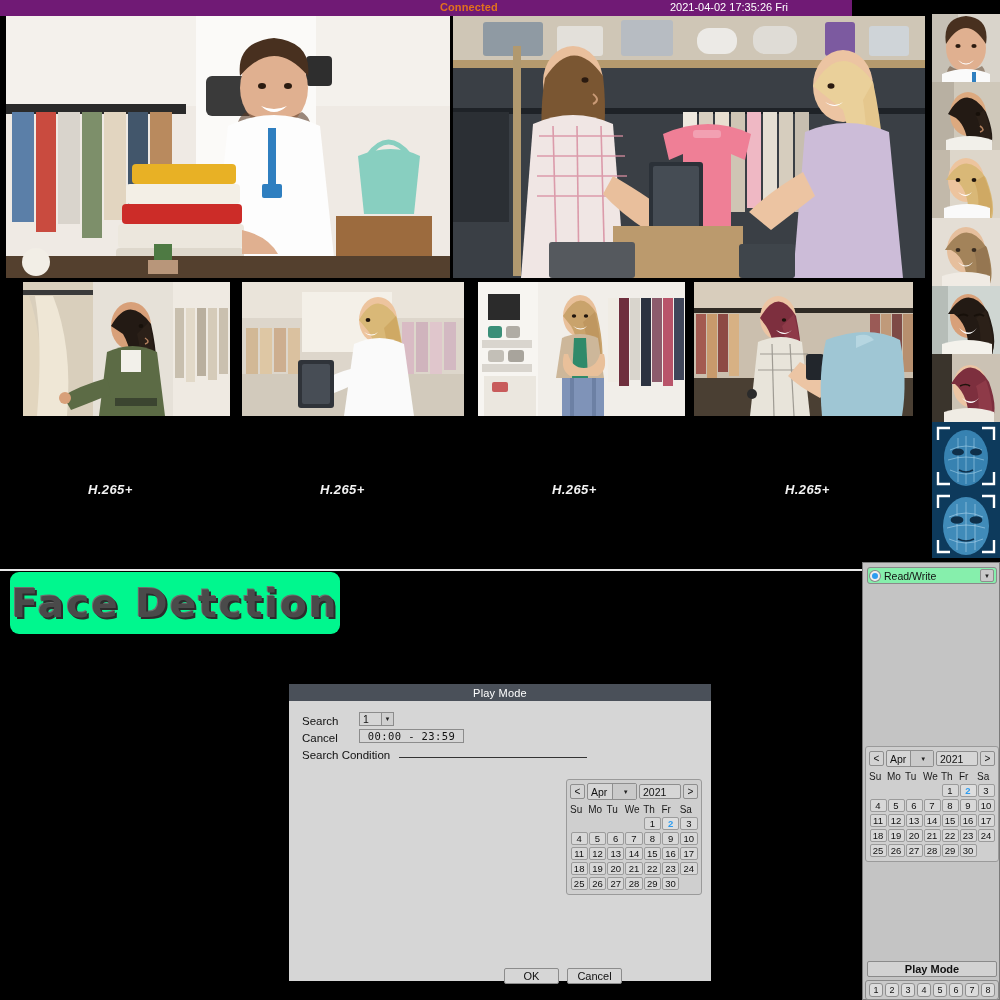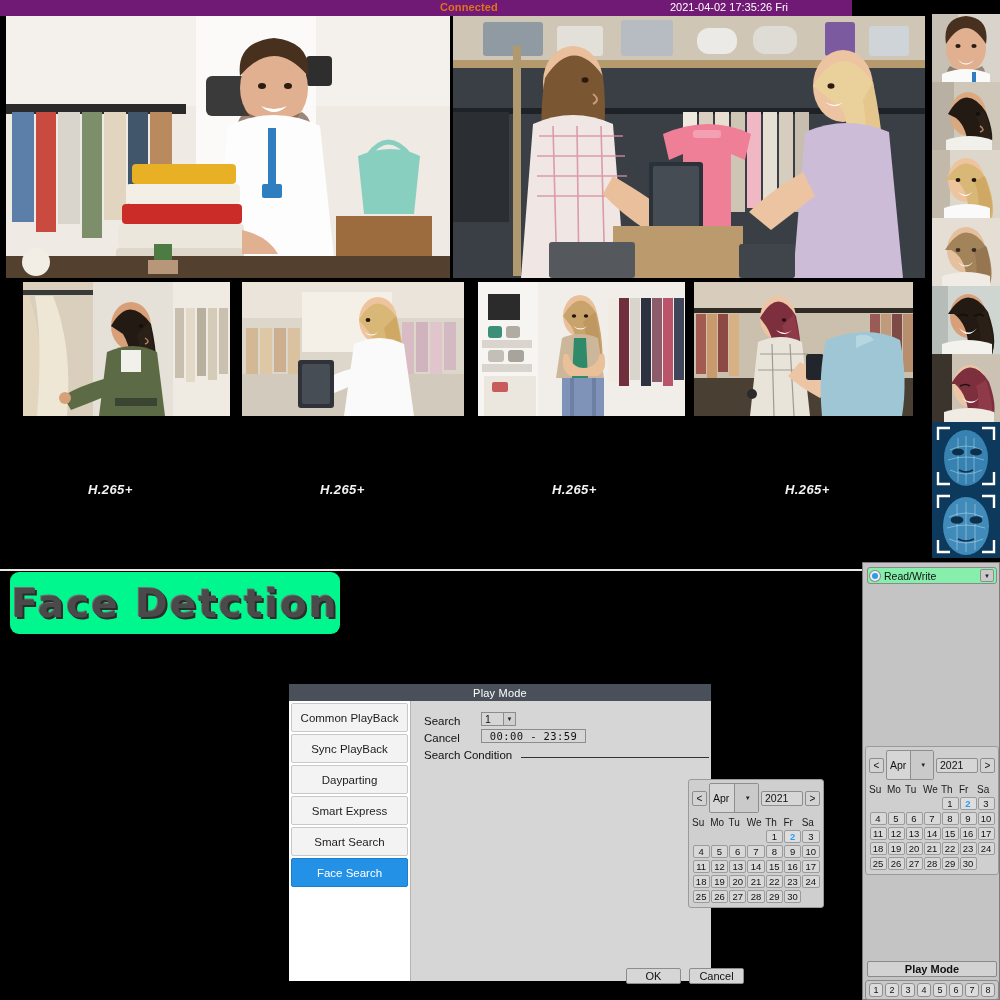--- a/index.html
+++ b/index.html
@@ -180,21 +180,21 @@
     position: absolute; left: 277px; top: 78px; width: 136px;
   }
   .cal-head { display: flex; align-items: center; gap: 2px; margin-bottom: 3px; }
   .cal-nav {
     width: 15px; height: 15px;
     background: #d3d3d3; border: 1px solid #8e8e8e; border-radius: 2px;
     display: flex; align-items: center; justify-content: center;
     font-size: 10px; color: #111; cursor: pointer;
   }
   .cal-month {
-    flex: 1; height: 30px;
+    flex: 1; height: 17px;
     background: #d6d6d6; border: 1px solid #8e8e8e; border-radius: 2px;
     display: flex; align-items: center;
   }
   .cal-month span { flex: 1; padding-left: 3px; font-size: 10.5px; color: #111; }
   .cal-month .arw {
     width: 12px; height: 100%; border-left: 1px solid #8e8e8e;
     background: #cacaca;
     display: flex; align-items: center; justify-content: center;
     font-size: 6px; color: #222;
   }
@@ -683,40 +683,20 @@
   <div id="banner-text">Face  Detction</div>
 </div>
 
 <div id="dialog">
   <div id="dialog-titlebar">
     <span id="dialog-title">Play Mode</span>
   </div>
 
   <div id="dialog-body">
 
-    <div id="menu-panel">
-      <div class="menu-item">
-        <span>Common PlayBack</span>
-      </div>
-      <div class="menu-item">
-        <span>Sync PlayBack</span>
-      </div>
-      <div class="menu-item">
-        <span>Dayparting</span>
-      </div>
-      <div class="menu-item">
-        <span>Smart Express</span>
-      </div>
-      <div class="menu-item">
-        <span>Smart Search</span>
-      </div>
-      <div class="menu-item active">
-        <span>Face Search</span>
-      </div>
-    </div>
 
     <div id="content-panel">
 
       <div class="row-lbl" id="lbl-channel">Search</div>
       <div id="channel-select">
         <span id="channel-value">1</span>
         <span id="channel-arrow">▼</span>
       </div>
 
       <div class="row-lbl" id="lbl-period">Cancel</div>

